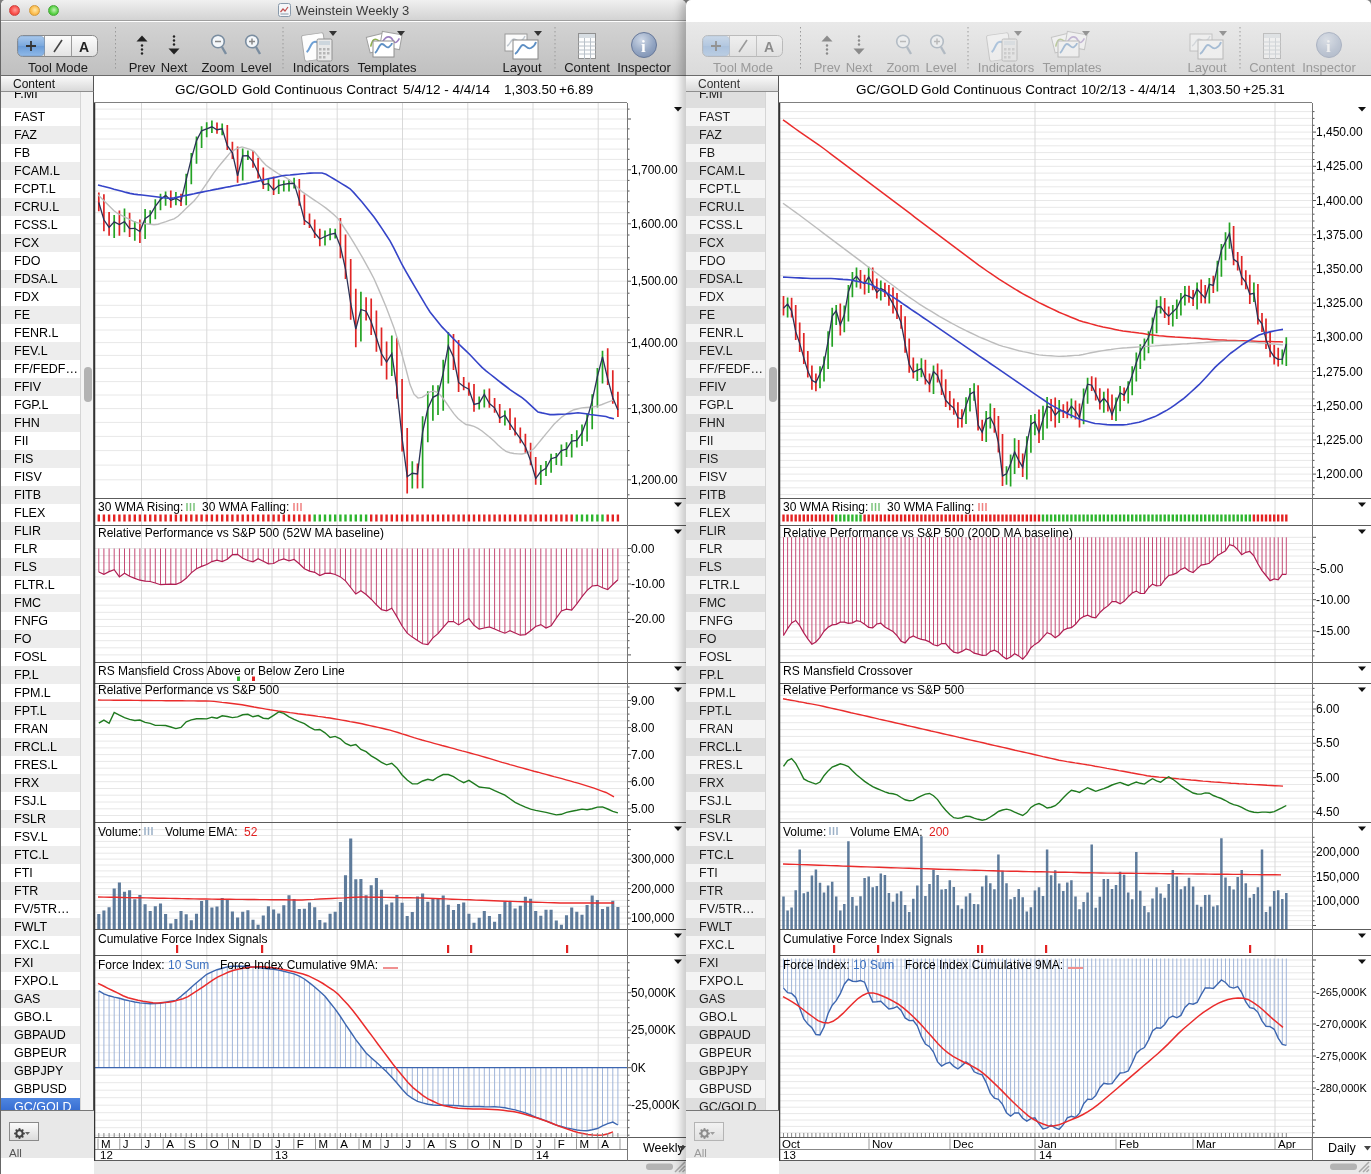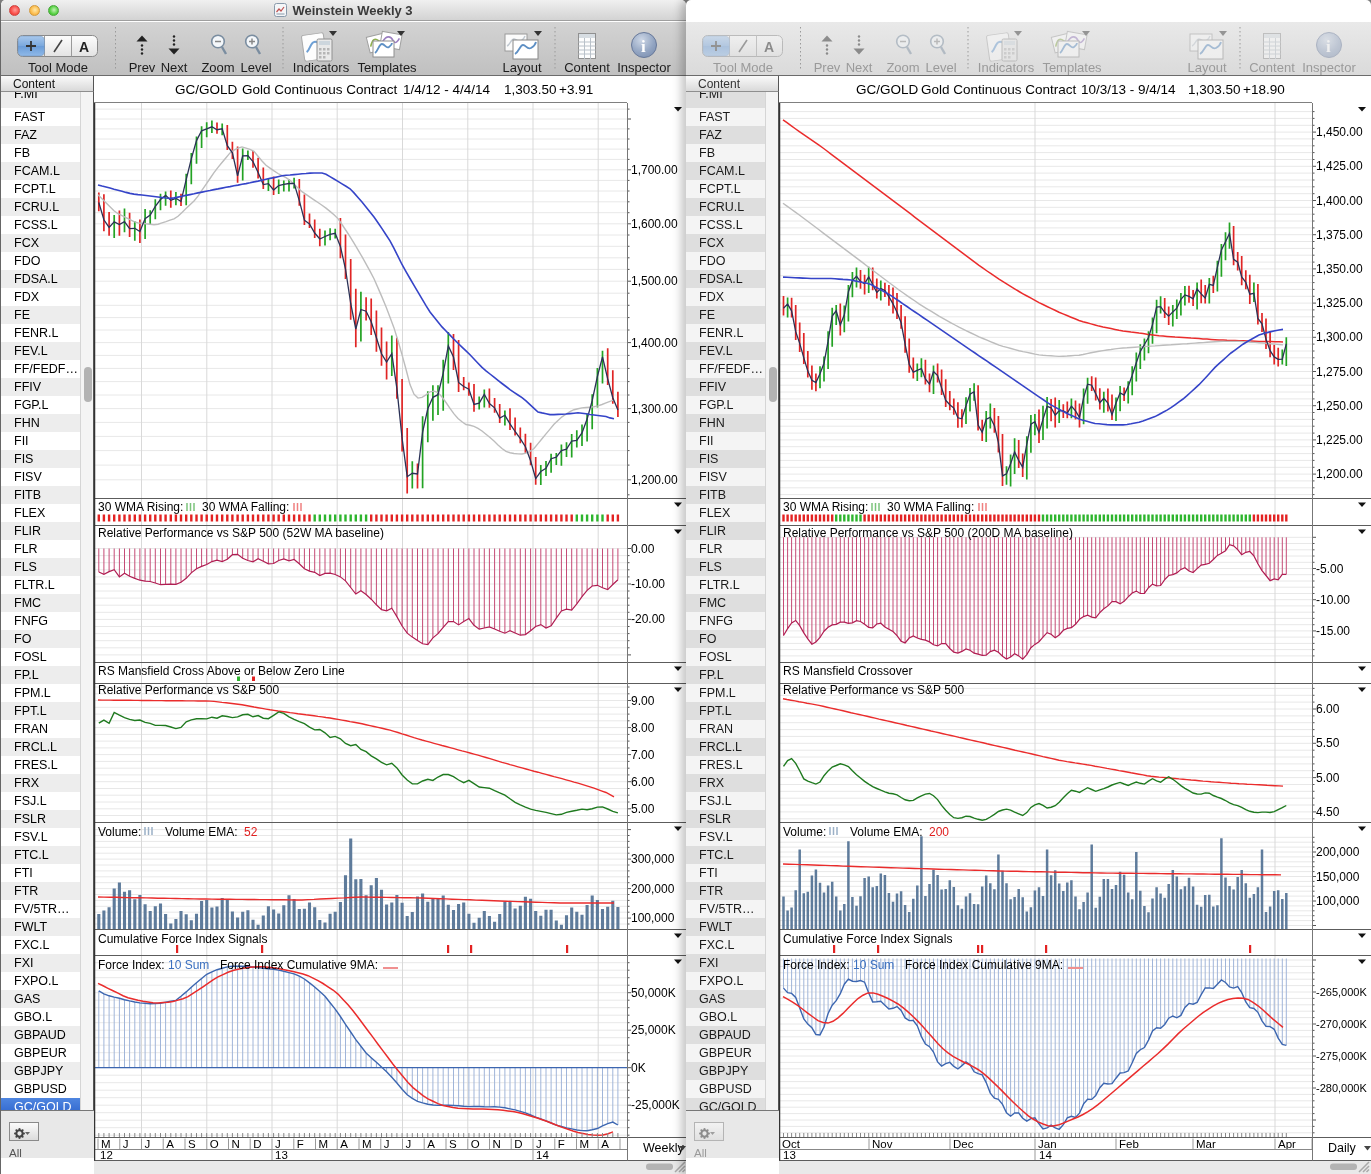--- a/index.html
+++ b/index.html
@@ -1,21 +1,21 @@
 <!DOCTYPE html>
 <html><head><meta charset="utf-8"><style>
 *{margin:0;padding:0;box-sizing:border-box}
 body{font-family:"Liberation Sans",sans-serif;background:#7e7e7e;width:1371px;height:1174px;overflow:hidden;position:relative}
 .win{position:absolute;top:0;height:1174px;background:#fff;border-radius:5px 5px 0 0}
 #winL{left:0;width:686px;border-left:1px solid #666;}
 #winR{left:686px;width:685px;box-shadow:-5px 0 9px rgba(0,0,0,0.22)}
 .tbar{position:absolute;left:0;top:0;width:100%;height:21px;background:linear-gradient(#f0f0f0,#d3d3d3);border-bottom:1px solid #9f9f9f;border-radius:5px 5px 0 0}
 .tbar.inact{background:linear-gradient(#f7f7f7,#e9e9e9)}
 .tl{position:absolute;top:4.5px;width:11px;height:11px;border-radius:50%;border:0.5px solid}
-.ttl{position:absolute;width:100%;text-align:center;top:3px;font-size:13px;font-weight:bold}
+.ttl{position:absolute;width:100%;text-align:center;top:3px;font-size:13px;font-weight:normal}
 .tools{position:absolute;left:0;top:22px;width:100%;height:54px;background:linear-gradient(#d3d3d3,#c0c0c0);border-bottom:1px solid #6b6b6b}
 .tools.inact2{background:linear-gradient(#e9e9e9,#dadada)}
 .cheader{position:absolute;left:0;top:76px;width:93px;height:16px;background:linear-gradient(#fafafa,#d9d9d9);border-bottom:1px solid #8e8e8e;border-right:1px solid #555}
 .cheader span{position:absolute;left:12px;top:1px;font-size:12px;color:#111}
 .ch_i span{color:#333}
 .shdr{position:absolute;left:93px;top:76px;width:533px;height:27px;background:#fff;border-bottom:1px solid #808080}
 .shdr span{position:absolute;top:6px;font-size:13.5px;color:#000}
 .slist{position:absolute;left:0;top:92px;width:79px;height:1018px;background:#fff;overflow:hidden}
 .trow{height:18px;line-height:18px;font-size:12.5px;color:#000;padding-left:13px;white-space:nowrap}
 .trow:first-child{height:16px;line-height:4px;overflow:hidden}
@@ -141,23 +141,23 @@
       <line x1="114.5" y1="6" x2="114.5" y2="48" stroke="#9a9a9a" stroke-dasharray="1.5 2.5"></line>
       <line x1="282" y1="6" x2="282" y2="48" stroke="#9a9a9a" stroke-dasharray="1.5 2.5"></line>
       <line x1="554" y1="6" x2="554" y2="48" stroke="#9a9a9a" stroke-dasharray="1.5 2.5"></line>
     </svg>
     <div class="cheader">
       <span>Content</span>
     </div>
     <div class="shdr">
       <span style="left:81px">GC/GOLD</span>
       <span style="left:148px">Gold Continuous Contract</span>
-      <span style="left:309px">1/4/12 - 4/4/14</span>
+      <span style="left:309px">5/4/12 - 4/4/14</span>
       <span style="left:410px">1,303.50</span>
-      <span style="left:465px">+3.91</span>
+      <span style="left:465px">+6.89</span>
     </div>
     <div class="slist">
       <div class="trow r1">F.MI</div>
       <div class="trow r0">FAST</div>
       <div class="trow r1">FAZ</div>
       <div class="trow r0">FB</div>
       <div class="trow r1">FCAM.L</div>
       <div class="trow r0">FCPT.L</div>
       <div class="trow r1">FCRU.L</div>
       <div class="trow r0">FCSS.L</div>
@@ -634,23 +634,23 @@
       <line x1="114.5" y1="6" x2="114.5" y2="48" stroke="#9a9a9a" stroke-dasharray="1.5 2.5"></line>
       <line x1="282" y1="6" x2="282" y2="48" stroke="#9a9a9a" stroke-dasharray="1.5 2.5"></line>
       <line x1="554" y1="6" x2="554" y2="48" stroke="#9a9a9a" stroke-dasharray="1.5 2.5"></line>
     </svg>
     <div class="cheader ch_i">
       <span>Content</span>
     </div>
     <div class="shdr">
       <span style="left:77px">GC/GOLD</span>
       <span style="left:142px">Gold Continuous Contract</span>
-      <span style="left:302px">10/3/13 - 9/4/14</span>
+      <span style="left:302px">10/2/13 - 4/4/14</span>
       <span style="left:409px">1,303.50</span>
-      <span style="left:464px">+18.90</span>
+      <span style="left:464px">+25.31</span>
     </div>
     <div class="slist">
       <div class="trow r1">F.MI</div>
       <div class="trow r0">FAST</div>
       <div class="trow r1">FAZ</div>
       <div class="trow r0">FB</div>
       <div class="trow r1">FCAM.L</div>
       <div class="trow r0">FCPT.L</div>
       <div class="trow r1">FCRU.L</div>
       <div class="trow r0">FCSS.L</div>

